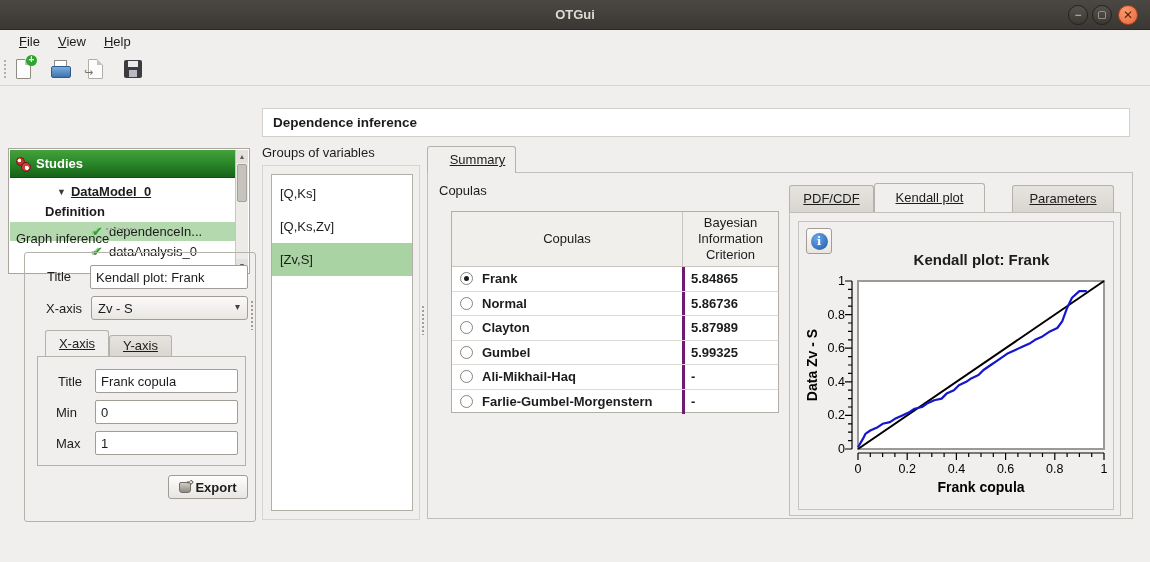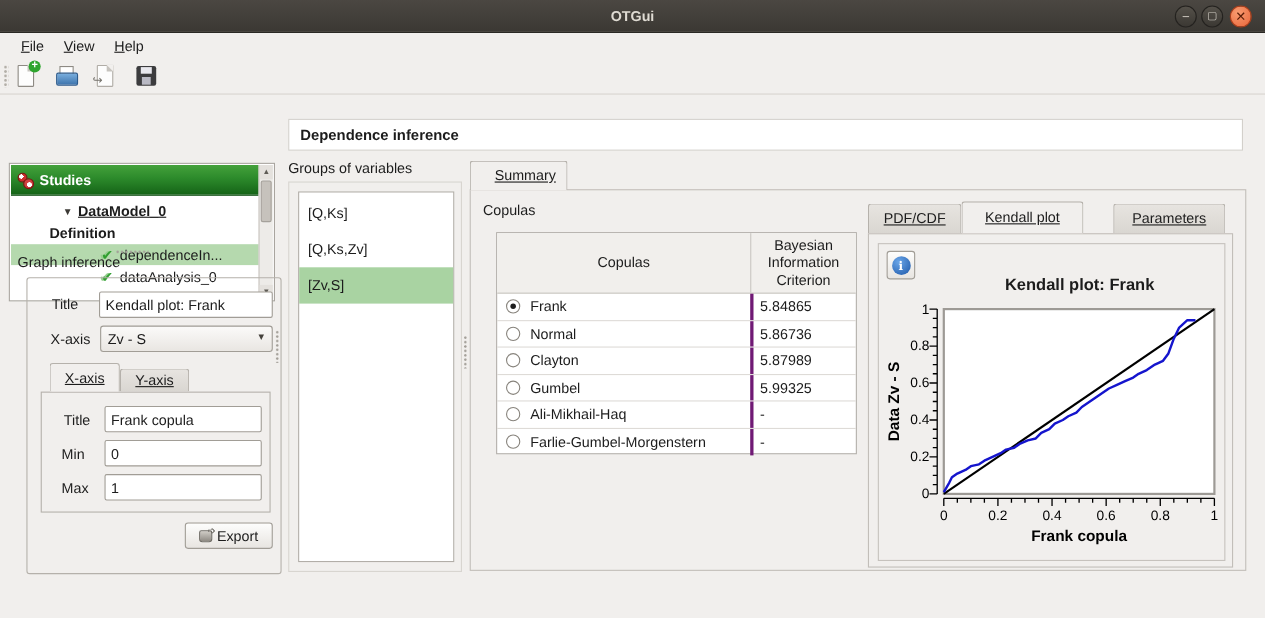--- a/index.html
+++ b/index.html
@@ -89,21 +89,21 @@
 
   .tabbar-tab { position:absolute; border:1px solid #b5b1ab; border-bottom:none;
     border-radius:3px 3px 0 0; text-align:center;text-decoration:underline; }
   .tab-active { background:#f1efed; z-index:3; }
   .tab-inactive { background:linear-gradient(#e7e4e0,#d9d6d1); z-index:1; }
   #axis-tab-panel { left:20px; top:355px; width:209px; height:110px; border:1px solid #b5b1ab;
     background:#f1efed; z-index:2; }
 
   #export-btn { left:151px; top:474px; width:80px; height:24px;
     background:linear-gradient(#fdfdfc,#e8e5e1); border:1px solid #a19d96; border-radius:3px;
-    display:flex; align-items:center; justify-content:center; gap:3px; }
+    display:flex; align-items:center; justify-content:center; gap:3px;font-weight:bold; }
   .export-ico { position:relative; width:13px; height:12px; }
   .export-ico::before { content:""; position:absolute; left:0; bottom:0; width:10px; height:9px;
     background:linear-gradient(#cfccc6,#8f8b84); border:1px solid #6f6c66; border-radius:2px 2px 3px 3px; }
   .export-ico::after { content:"➩"; position:absolute; right:-2px; top:-4px; font-size:9px; color:#55524c; }
 
   
   #main-title-box { left:262px; top:108px; width:868px; height:29px; background:#fff;
     border:1px solid #d3d0cb; display:flex; align-items:center; padding-left:10px; }
   #main-title-box span { font-weight:bold; font-size:13.5px; }
   #groups-label { left:262px; top:145px; }
@@ -118,21 +118,21 @@
     background:#f1efed; }
   #copulas-label { left:439px; top:183px; }
 
   
   #copula-table { left:451px; top:211px; width:328px; height:202px; border:1px solid #b2aea9;
     background:#fff; }
   #ct-header { display:flex; height:55px; background:#f1efec; border-bottom:1px solid #c9c6c1; }
   .ct-c1 { flex:1; } .ct-c2 { width:96px; border-left:1px solid #c9c6c1; }
   #ct-header .cell { display:flex; align-items:center; justify-content:center; text-align:center;
     line-height:1.25; padding:2px 10px; }
-  .ct-row { display:flex; height:24.5px; border-bottom:1px solid #dedbd7; }
+  .ct-row { display:flex; height:24.5px; border-bottom:1px solid #dedbd7;font-weight:bold; }
   .ct-row:last-child { border-bottom:none; }
   .ct-name { flex:1; display:flex; align-items:center; gap:9px; padding-left:8px; }
   .ct-val { width:96px; border-left:3px solid #701a75; display:flex; align-items:center; padding-left:6px; }
   .radio { width:13px; height:13px; border-radius:50%; border:1px solid #87837c; background:#fff;
     position:relative; flex:none; }
   .radio.checked::after { content:""; position:absolute; left:3px; top:3px; width:5px; height:5px;
     border-radius:50%; background:#1d1d1d; }
 
   
   #plot-panel { left:789px; top:212px; width:332px; height:304px; border:1px solid #c2beb9;

